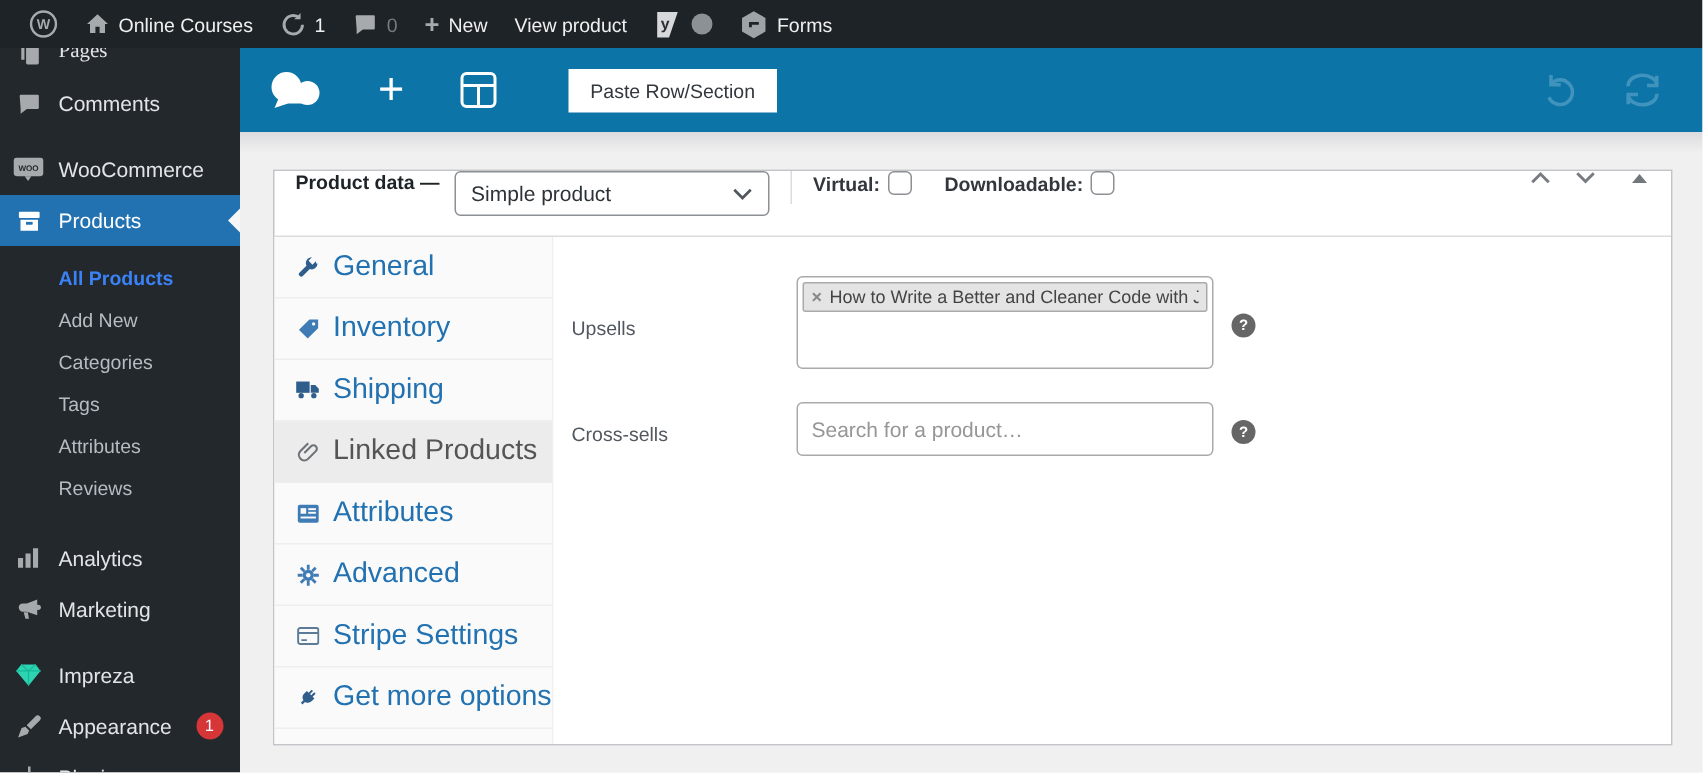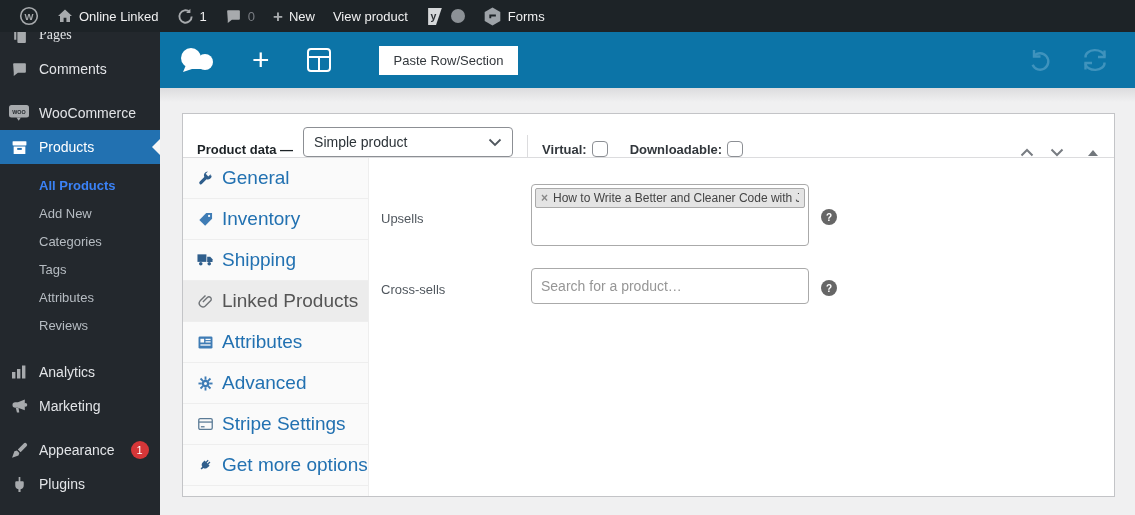--- a/index.html
+++ b/index.html
@@ -69,21 +69,21 @@
   
   .content {
     position:absolute; top:88px; left:160px; width:975px; height:427px;
     background:linear-gradient(#dcdcde 0, #f0f0f1 14px);
   }
   .metabox {
     position:absolute; left:22px; top:25px; width:933px; height:384px;
     background:#fff; border:1px solid #c3c4c7;
   }
   .mb-header {
-    height:44px; display:flex; align-items:flex-end; padding-left:14px;
+    height:44px; display:flex; align-items:flex-start; padding-left:14px;
     border-bottom:1px solid #dcdcde;
   }
   .mb-title { font-weight:bold; font-size:13px; color:#1d2327; }
   .pt-select {
     margin-left:10px; width:210px; height:30px; border:1px solid #8c8f94; border-radius:4px;
     display:flex; align-items:center; justify-content:space-between;
     padding:0 10px; font-size:14px; color:#2c3338; cursor:pointer; background:#fff;
   }
   .hdr-sep { width:1px; height:22px; background:#dcdcde; margin:0 14px; }
   .chk-group { display:flex; align-items:center; gap:5px; margin-right:22px; }
@@ -143,21 +143,21 @@
           <text x="10" y="13.6" font-size="9.5" font-weight="bold" text-anchor="middle" fill="#a7aaad">W</text>
         </svg>
     </span>
   </div>
   <div class="ab-item">
     <span class="ab-icon">
       <svg width="16" height="16" viewBox="0 0 16 16" fill="#a7aaad">
           <path d="M8 1.5 15 8h-2v6h-3.6V9.8H6.6V14H3V8H1z"></path>
         </svg>
     </span>
-    <span>Online Linked</span>
+    <span>Online Courses</span>
   </div>
   <div class="ab-item">
     <span class="ab-icon">
       <svg width="17" height="17" viewBox="0 0 16 16">
           <path d="M13.8 8a5.8 5.8 0 1 1-1.9-4.3" fill="none" stroke="#a7aaad" stroke-width="1.8"></path>
           <path d="M12.6 0.6v4h-4z" fill="#a7aaad"></path>
         </svg>
     </span>
     <span class="cnt">1</span>
   </div>
@@ -271,20 +271,29 @@
     <span class="mi-icon">
       <svg width="17" height="17" viewBox="0 0 16 16" fill="#a7aaad">
           <path d="M13 1.5v10l-6.5-2.3H4a2.6 2.6 0 0 1 0-5.2h2.5z"></path>
           <path d="M4.5 9.5h2.6l.7 4.2H5.6z"></path>
           <circle cx="13.6" cy="6.5" r="1.7"></circle>
         </svg>
     </span>
     <span>Marketing</span>
   </div>
   <div class="menu-sep"></div>
+  <div class="menu-item">
+    <span class="mi-icon">
+      <svg width="18" height="16" viewBox="0 0 18 16">
+          <path d="M4.2 1h9.6l3.2 4.3L9 15.2.8 5.3z" fill="#2cd4b1"></path>
+          <path d="M4.2 1L9 5.3 13.8 1M.8 5.3h16.4M9 5.3v9.9" stroke="#17b897" stroke-width="0.8" fill="none"></path>
+        </svg>
+    </span>
+    <span>Impreza</span>
+  </div>
   <div class="menu-item">
     <span class="mi-icon">
       <svg width="17" height="17" viewBox="0 0 16 16" fill="#a7aaad">
           <path d="M14.6 1.4a1.8 1.8 0 0 0-2.6 0L6.4 7l2.6 2.6 5.6-5.6a1.8 1.8 0 0 0 0-2.6zM5.6 8l-2.4.8L1 14.8l6-2.2.9-2.3z"></path>
         </svg>
     </span>
     <span>Appearance</span>
     <span class="badge">1</span>
   </div>
   <div class="menu-item">

